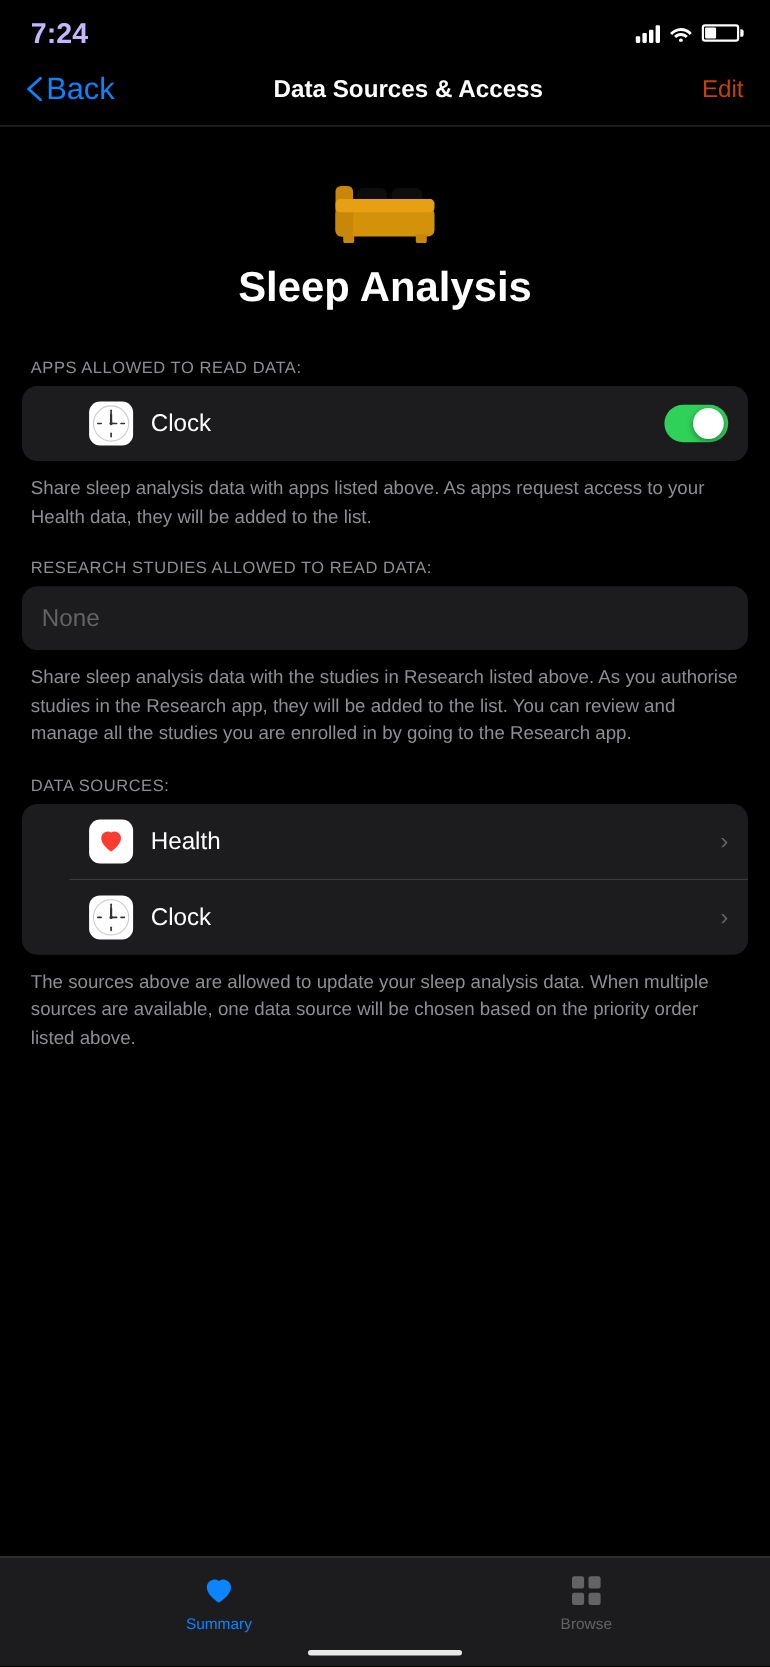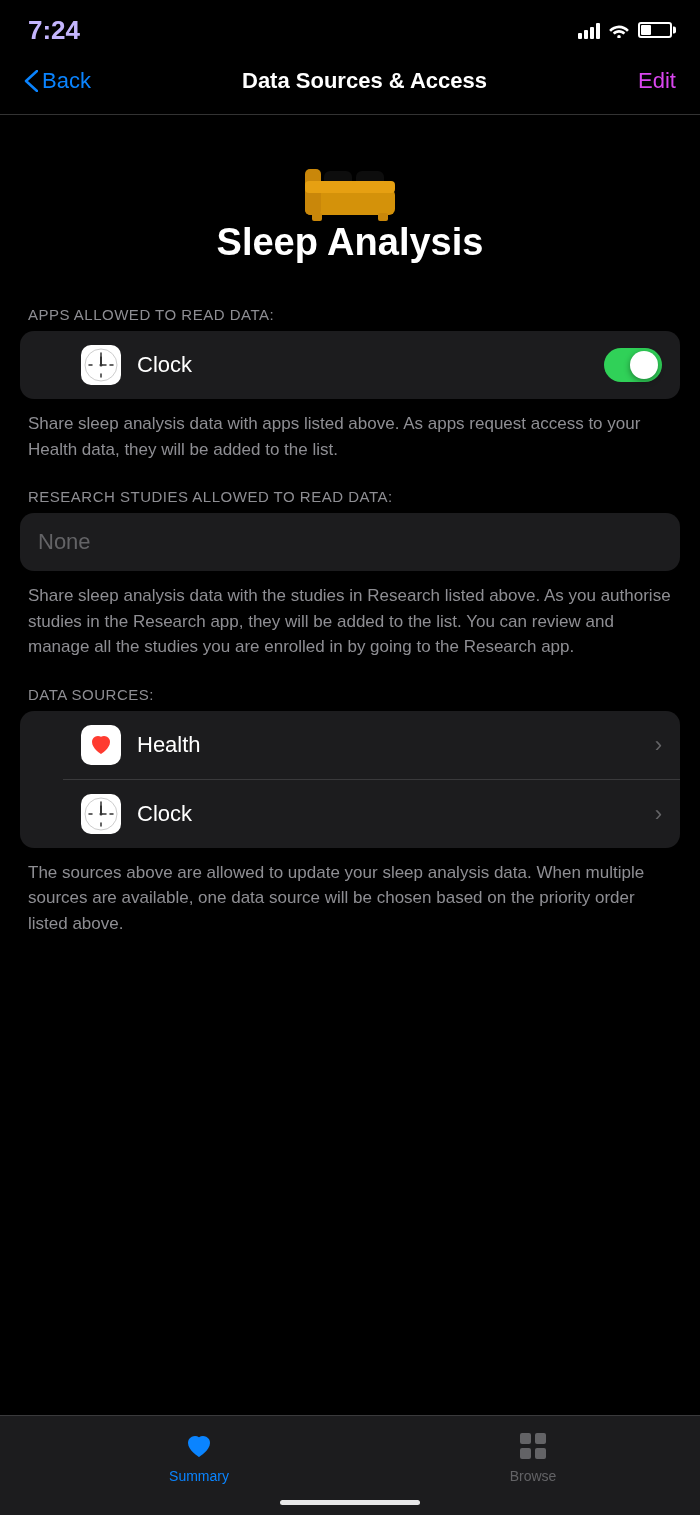--- a/index.html
+++ b/index.html
@@ -82,30 +82,30 @@
       justify-content: space-between;
       align-items: center;
       padding: 8px 24px 14px;
       height: 60px;
     }
     .nav-back {
       display: flex;
       align-items: center;
       gap: 4px;
       color: #0a84ff;
-      font-size: 22px;
+      font-size: 28px;
       cursor: pointer;
     }
     .nav-title {
       font-size: 22px;
       font-weight: 700;
       color: #fff;
     }
     .nav-edit {
-      color: #d946ef;
+      color: #c2410c;
       font-size: 22px;
       cursor: pointer;
     }
 
     
     .nav-divider {
       height: 1px;
       background: #333;
       margin: 0;
     }
@@ -116,20 +116,21 @@
       overflow-y: auto;
       height: calc(1515px - 54px - 60px - 1px - 100px);
     }
 
     
     .hero {
       display: flex;
       flex-direction: column;
       align-items: center;
       padding: 36px 0 24px;
+      gap: 20px;
     }
 
     .hero-title {
       font-size: 38px;
       font-weight: 800;
       color: #fff;
       margin-bottom: 0;
     }
 
     

